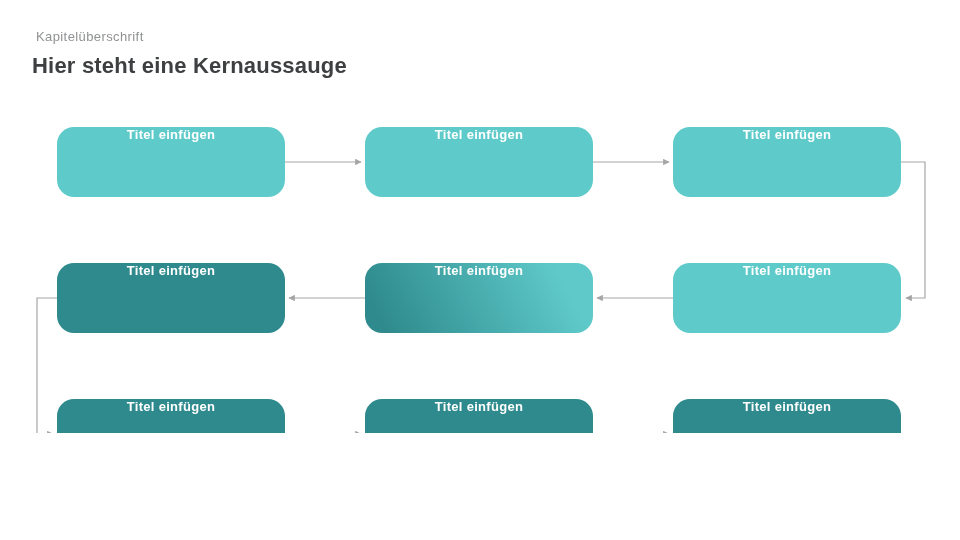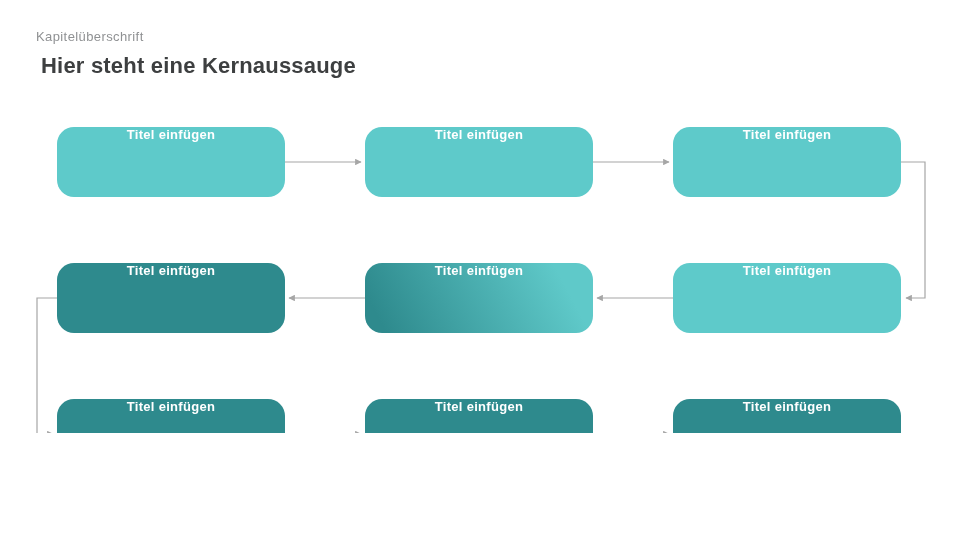--- a/index.html
+++ b/index.html
@@ -5,21 +5,21 @@
   html,body{margin:0;padding:0;background:#ffffff;}
   .slide{
     position:relative;width:960px;height:433px;background:#ffffff;
     font-family:"Liberation Sans", sans-serif;overflow:hidden;
   }
   .kicker{
     position:absolute;left:36px;top:29px;
     font-size:13px;color:#8f9193;letter-spacing:.4px;
   }
   .title{
-    position:absolute;left:41px;top:53px;
+    position:absolute;left:32px;top:53px;
     font-size:22px;font-weight:700;color:#3d3f40;letter-spacing:.2px;
   }
   .node{
     position:absolute;width:228px;height:70px;border-radius:17px;
     display:flex;align-items:flex-start;justify-content:center;
   }
   .node .label{
     color:#ffffff;font-weight:700;font-size:13px;letter-spacing:.3px;
   }
   .fill-light{background:#5ecaca;}

